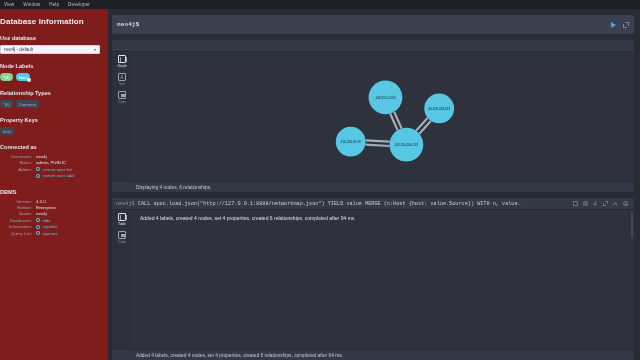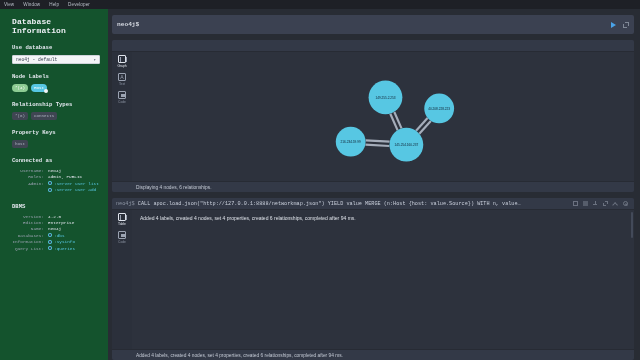--- a/index.html
+++ b/index.html
@@ -18,22 +18,22 @@
     height:9px; background:#1e2026; display:flex; align-items:center;
     padding-left:4px; gap:9px; flex:0 0 9px;
   }
   .menubar .mi { font-size:4.6px; color:#b9bfc9; letter-spacing:.1px; }
 
   
   .split { flex:1 1 auto; display:flex; min-height:0; }
 
   
   .sidebar {
-    width:108px; flex:0 0 108px; background:#14532d;
-    padding:6px 8px 0 12px; overflow:hidden; position:relative;font-family:Liberation Mono, monospace;
+    width:108px; flex:0 0 108px; background:#7f1d1d;
+    padding:6px 8px 0 0; overflow:hidden; position:relative;
   }
   .sb-title { font-size:8px; font-weight:bold; color:#eceff4; margin:2px 0 9px 0; letter-spacing:.1px; }
   .sb-h { font-size:5.6px; font-weight:bold; color:#e3e7ee; margin:0 0 4px 0; }
   .sb-sec { margin-bottom:9px; }
 
   .select {
     height:9px; background:#f4f5f7; border:1px solid #cfd3da; border-radius:1px;
     display:flex; align-items:center; padding:0 3px; justify-content:space-between;
     font-size:4.6px; color:#3b4252;
   }

